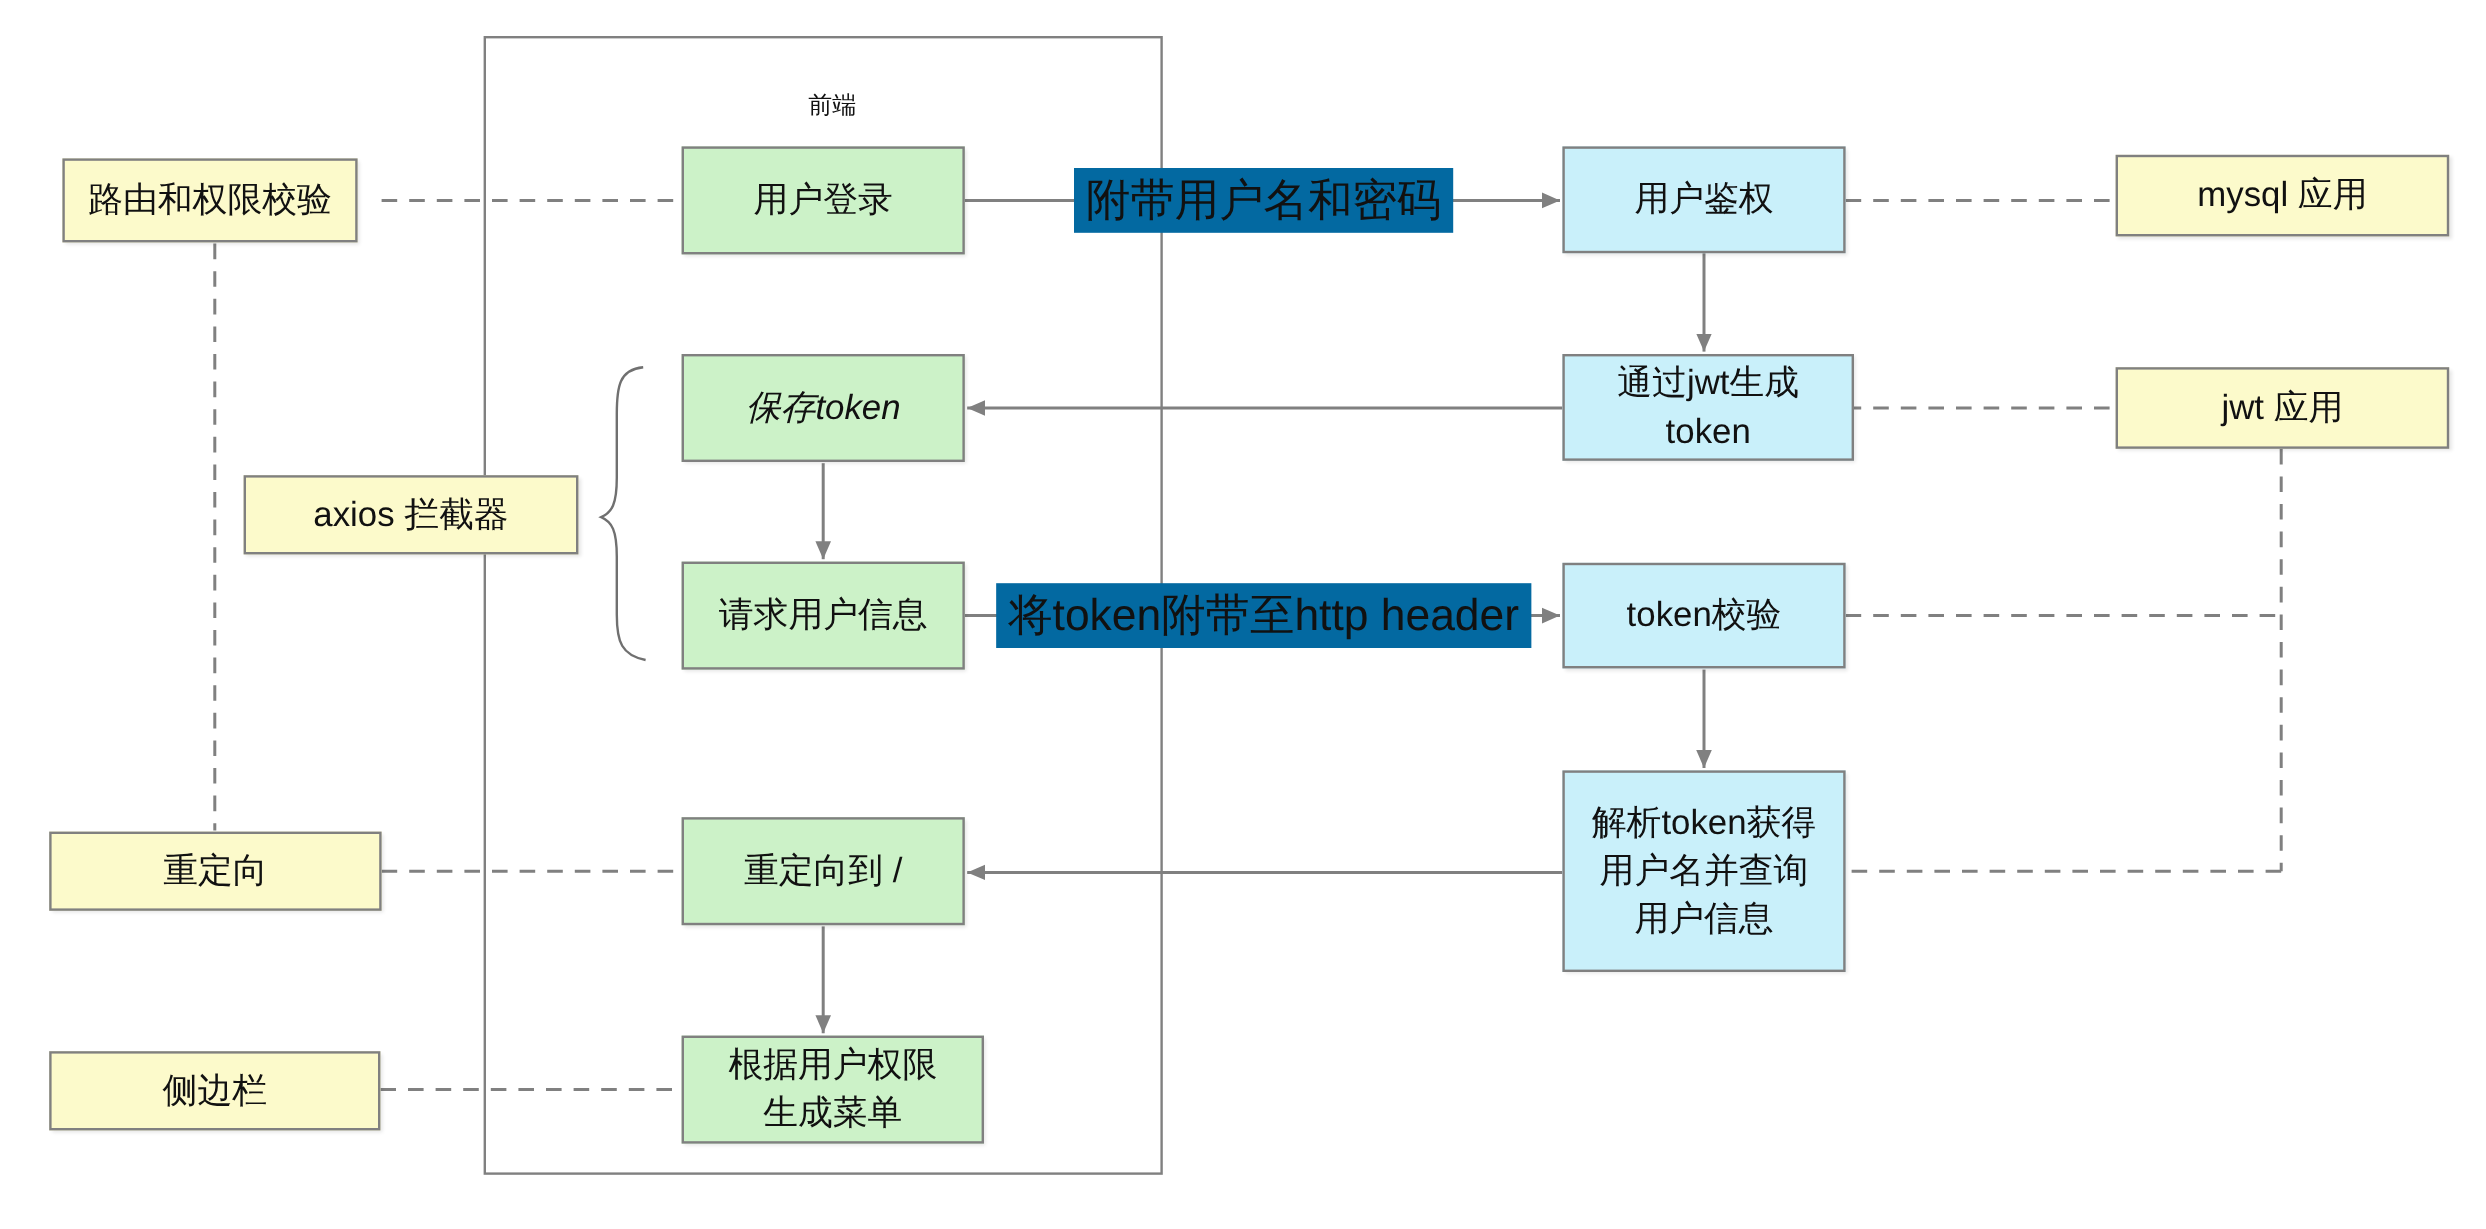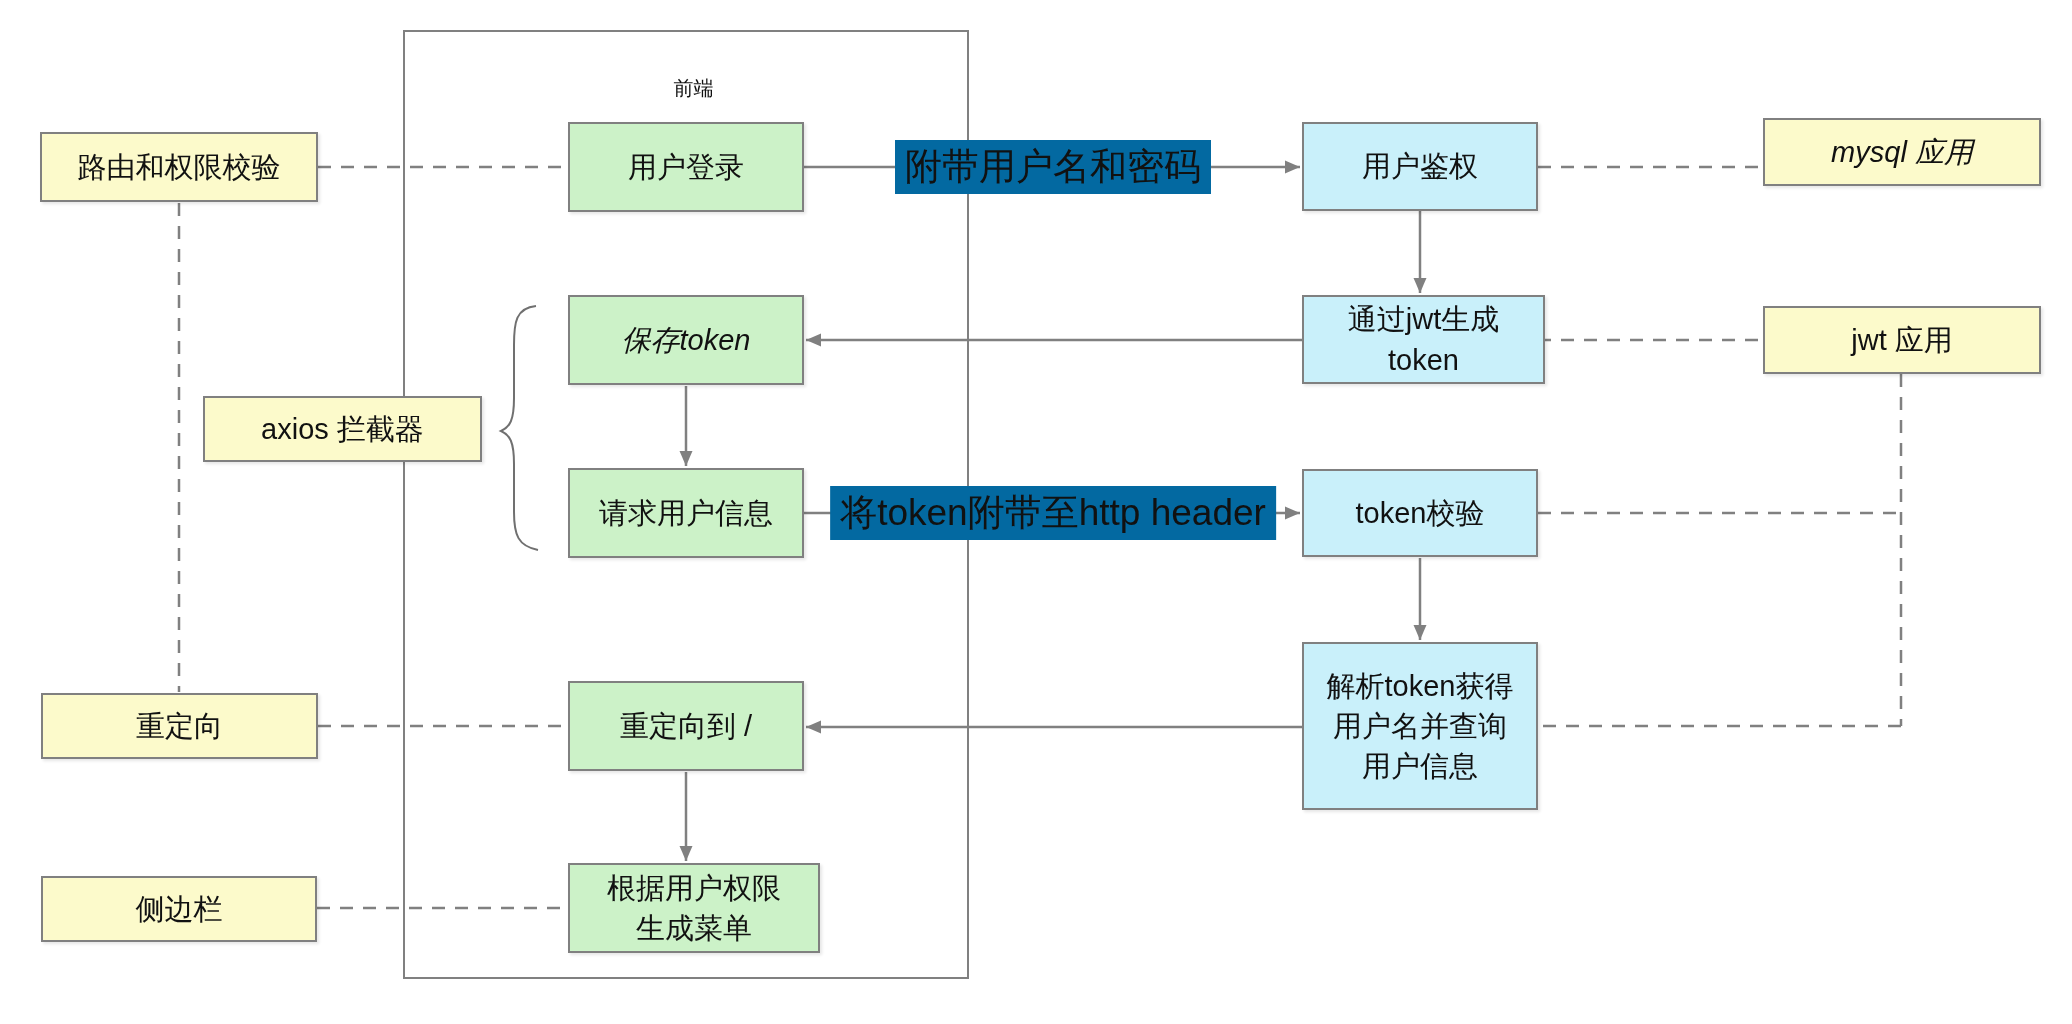--- a/index.html
+++ b/index.html
@@ -90,26 +90,26 @@
     </g>
 
     <path d="M536,306 C516,308 514,322 514,345 L514,398 C514,420 510,427 501,431
              C510,435 514,442 514,464 L514,512 C514,535 518,546 538,550" stroke="#707070" stroke-width="2" fill="none"></path>
   </svg>
 
   <div class="group" style="left:403px;top:30px;width:566px;height:949px;">
     <div class="group-label">前端</div>
   </div>
 
-  <div class="node node-yellow" style="left:40px;top:132px;width:278px;height:70px;">路由和权限校验</div>
+  <div class="node node-yellow" style="left:52px;top:132px;width:246px;height:70px;">路由和权限校验</div>
   <div class="node node-yellow" style="left:203px;top:396px;width:279px;height:66px;">axios 拦截器</div>
   <div class="node node-yellow" style="left:41px;top:693px;width:277px;height:66px;">重定向</div>
   <div class="node node-yellow" style="left:41px;top:876px;width:276px;height:66px;font-family:Liberation Serif, serif;">侧边栏</div>
 
-  <div class="node node-yellow" style="left:1763px;top:118px;width:278px;height:68px;font-style:italic;">mysql 应用</div>
+  <div class="node node-yellow" style="left:1763px;top:129px;width:278px;height:68px;">mysql 应用</div>
   <div class="node node-yellow" style="left:1763px;top:306px;width:278px;height:68px;">jwt 应用</div>
 
   <div class="node node-green" style="left:568px;top:122px;width:236px;height:90px;">用户登录</div>
   <div class="node node-green" style="left:568px;top:295px;width:236px;height:90px;font-style:italic;">保存token</div>
   <div class="node node-green" style="left:568px;top:468px;width:236px;height:90px;">请求用户信息</div>
   <div class="node node-green" style="left:568px;top:681px;width:236px;height:90px;">重定向到 /</div>
   <div class="node node-green" style="left:568px;top:863px;width:252px;height:90px;">根据用户权限
 生成菜单</div>
 
   <div class="node node-cyan" style="left:1302px;top:122px;width:236px;height:89px;">用户鉴权</div>

